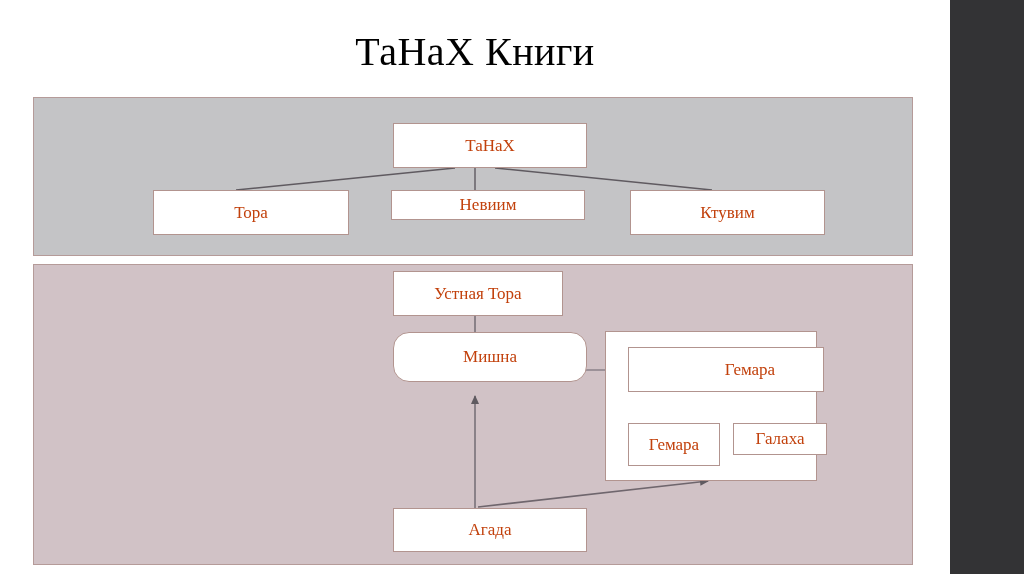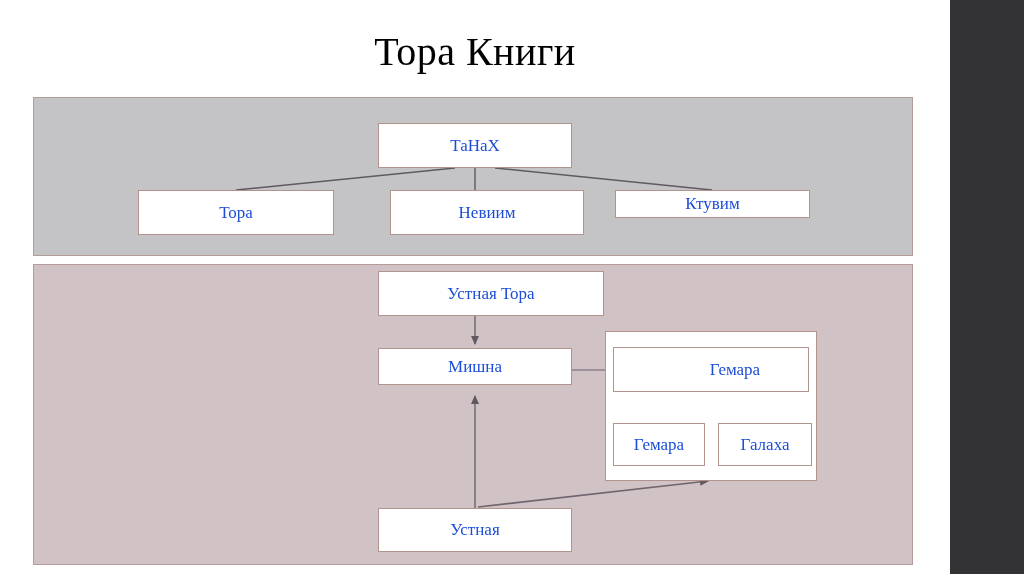--- a/index.html
+++ b/index.html
@@ -59,22 +59,23 @@
   }
   .node {
     position: absolute;
     box-sizing: border-box;
     background: #ffffff;
     border: 1px solid #b2948f;
     display: flex;
     align-items: center;
     justify-content: center;
     font-size: 17px;
-    color: #1d4ed8;
+    color: #c2410c;
     white-space: nowrap;
+    margin-left: 15px;
   }
   .group-box {
     position: absolute;
     box-sizing: border-box;
     background: #ffffff;
     border: 1px solid #b2948f;
   }
   svg.wires {
     position: absolute;
     left: 0;
@@ -83,21 +84,21 @@
     height: 574px;
     pointer-events: none;
     overflow: visible;
   }
 </style>
 </head>
 <body>
 
 <div id="slide">
 
-  <div id="title">Тора Книги</div>
+  <div id="title">ТаНаХ Книги</div>
 
   <div class="panel" id="panel-tanakh"></div>
   <div class="panel" id="panel-oral"></div>
 
   <svg class="wires" viewBox="0 0 1024 574">
     <defs>
       <marker id="arrowhead" markerWidth="9" markerHeight="8" refX="8" refY="4" orient="auto" markerUnits="userSpaceOnUse">
         <path d="M0,0 L9,4 L0,8 z" fill="#5f5a60"></path>
       </marker>
     </defs>
@@ -115,32 +116,32 @@
 
     <path d="M475,508 L475,396" stroke="#8a8188" stroke-width="2" fill="none" marker-end="url(#arrowhead)"></path>
 
     <path d="M478,507 L708,481" stroke="#6f666d" stroke-width="1.6" fill="none" marker-end="url(#arrowhead)"></path>
   </svg>
 
   <div class="node" style="left:378px; top:123px; width:194px; height:45px;">ТаНаХ</div>
 
   <div class="node" style="left:138px; top:190px; width:196px; height:45px;">Тора</div>
 
-  <div class="node" style="left:390px; top:190px; width:194px; height:45px;">Невиим</div>
+  <div class="node" style="left:376px; top:190px; width:194px; height:30px;">Невиим</div>
 
-  <div class="node" style="left:615px; top:190px; width:195px; height:28px;">Ктувим</div>
+  <div class="node" style="left:615px; top:190px; width:195px; height:45px;">Ктувим</div>
 
-  <div class="node" style="left:378px; top:271px; width:226px; height:45px;">Устная Тора</div>
+  <div class="node" style="left:378px; top:271px; width:170px; height:45px;">Устная Тора</div>
 
-  <div class="node" style="left:378px; top:348px; width:194px; height:37px;">Мишна</div>
+  <div class="node" style="left:378px; top:332px; width:194px; height:50px;border-radius:16px;">Мишна</div>
 
   <div class="group-box" style="left:605px; top:331px; width:212px; height:150px;"></div>
 
   <div class="node" style="left:613px; top:347px; width:196px; height:45px;padding-left:48px;">Гемара</div>
 
   <div class="node" style="left:613px; top:423px; width:92px; height:43px;">Гемара</div>
 
-  <div class="node" style="left:718px; top:423px; width:94px; height:43px;">Галаха</div>
+  <div class="node" style="left:718px; top:423px; width:94px; height:32px;">Галаха</div>
 
-  <div class="node" style="left:378px; top:508px; width:194px; height:44px;">Устная</div>
+  <div class="node" style="left:378px; top:508px; width:194px; height:44px;">Агада</div>
 
   <div id="right-bar"></div>
 </div>
 
 </body></html>

